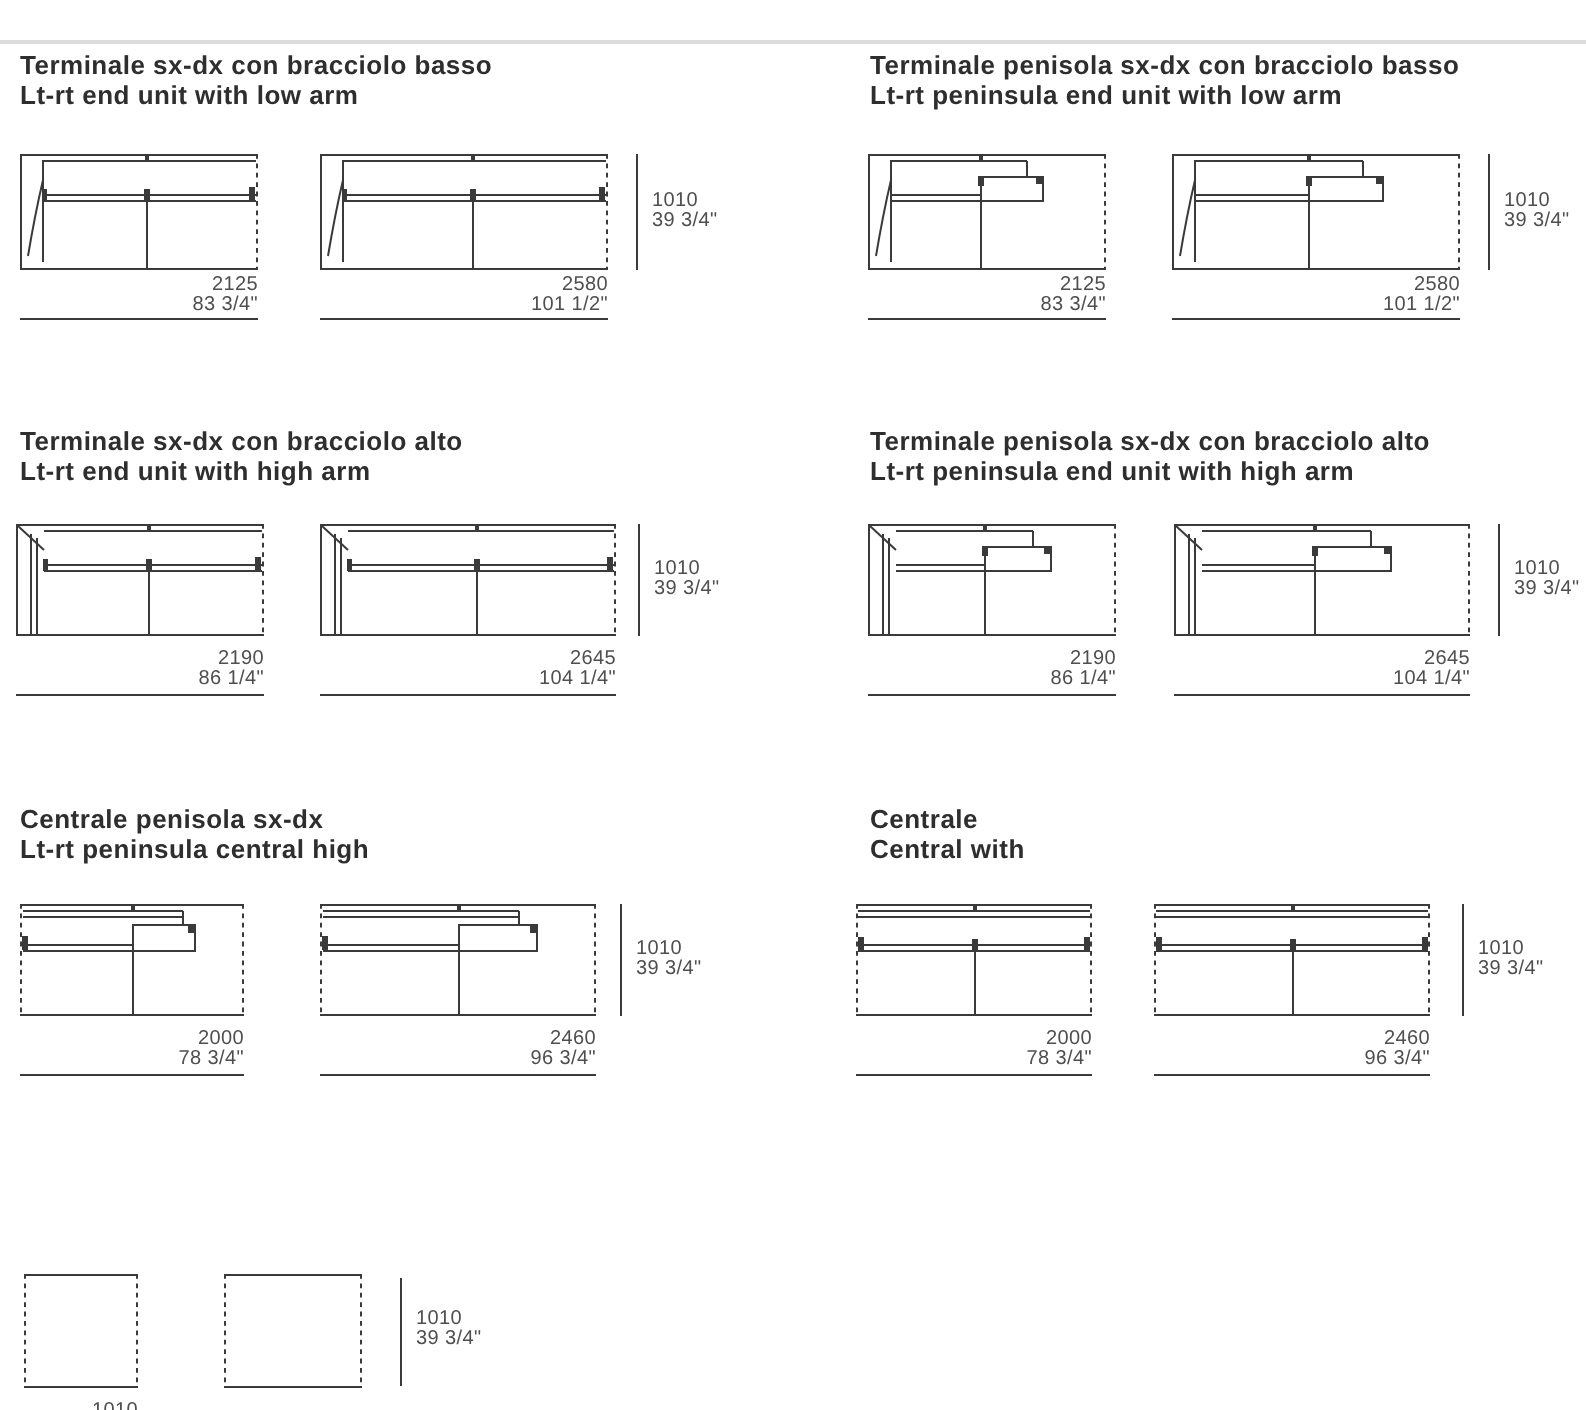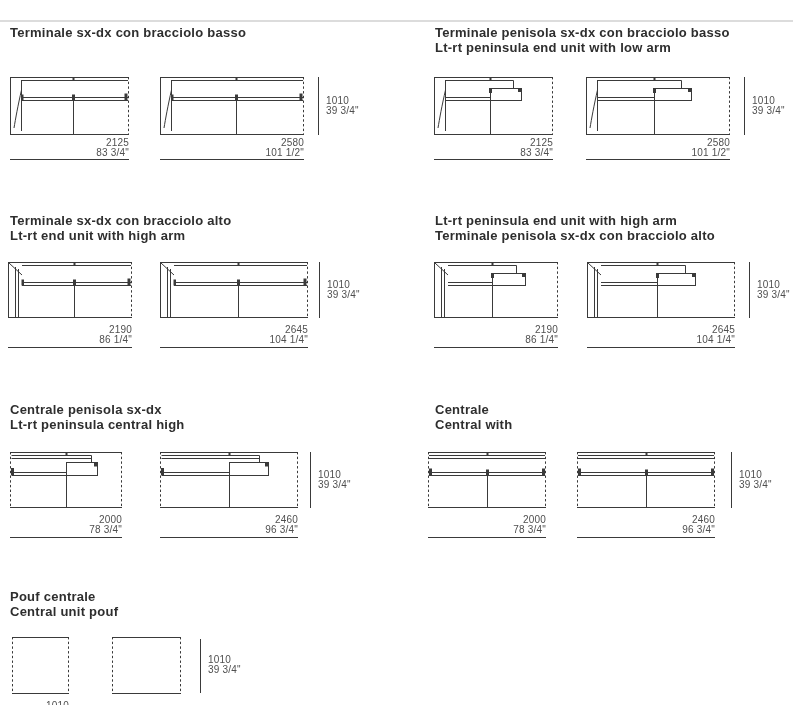--- a/index.html
+++ b/index.html
@@ -14,20 +14,21 @@
   .vlab{position:absolute;font-size:10px;line-height:9.5px;color:#4f4f4f;white-space:nowrap;letter-spacing:.2px;}
 </style>
 </head>
 <body>
 
 <div class="page">
   <div class="top-rule"></div>
 
   <div class="title" style="left:10px;top:6px">
     <div>Terminale sx-dx con bracciolo basso</div>
+    <div>Lt-rt end unit with low arm</div>
   </div>
   <svg class="draw" width="119" height="58" style="left:10px;top:57px" viewBox="0 0 119 58">
       <line x1="0" y1="0.5" x2="119" y2="0.5" stroke="#3a3a3a" stroke-width="1"></line>
       <line x1="0" y1="57.5" x2="119" y2="57.5" stroke="#3a3a3a" stroke-width="1"></line>
       <line x1="0.5" y1="0" x2="0.5" y2="58" stroke="#3a3a3a" stroke-width="1"></line>
       <line x1="118.5" y1="0" x2="118.5" y2="58" stroke="#3a3a3a" stroke-width="1" stroke-dasharray="2.4,2.3"></line>
       <line x1="11.5" y1="3" x2="11.5" y2="54" stroke="#3a3a3a" stroke-width="1"></line>
       <path d="M11.5,13 C8,28 5.5,42 4,51" fill="none" stroke="#3a3a3a" stroke-width="1"></path>
       <line x1="11.5" y1="3.5" x2="118" y2="3.5" stroke="#3a3a3a" stroke-width="1"></line>
       <line x1="11.5" y1="20.5" x2="118" y2="20.5" stroke="#3a3a3a" stroke-width="1"></line>
@@ -176,22 +177,22 @@
     <div>104 1/4"</div>
   </div>
   <div class="wline" style="left:160px;top:327px;width:148px"></div>
   <div class="vline" style="left:319px;top:242px;height:56px"></div>
   <div class="vlab" style="left:327px;top:260px">
     <div>1010</div>
     <div>39 3/4"</div>
   </div>
 
   <div class="title" style="left:435px;top:194px">
+    <div>Terminale penisola sx-dx con bracciolo alto</div>
     <div>Lt-rt peninsula end unit with high arm</div>
-    <div>Terminale penisola sx-dx con bracciolo alto</div>
   </div>
   <svg class="draw" width="124" height="56" style="left:434px;top:242px" viewBox="0 0 124 56">
       <line x1="0" y1="0.5" x2="124" y2="0.5" stroke="#3a3a3a" stroke-width="1"></line>
       <line x1="0" y1="55.5" x2="124" y2="55.5" stroke="#3a3a3a" stroke-width="1"></line>
       <line x1="0.5" y1="0" x2="0.5" y2="56" stroke="#3a3a3a" stroke-width="1"></line>
       <line x1="123.5" y1="0" x2="123.5" y2="56" stroke="#3a3a3a" stroke-width="1" stroke-dasharray="2.4,2.3"></line>
       <line x1="7.5" y1="5" x2="7.5" y2="55" stroke="#3a3a3a" stroke-width="1"></line>
       <line x1="10.5" y1="7" x2="10.5" y2="55" stroke="#3a3a3a" stroke-width="1"></line>
       <line x1="1" y1="1" x2="14" y2="13" stroke="#3a3a3a" stroke-width="1"></line>
       <line x1="14" y1="3.5" x2="82.5" y2="3.5" stroke="#3a3a3a" stroke-width="1"></line>
@@ -333,24 +334,20 @@
     <div>2460</div>
     <div>96 3/4"</div>
   </div>
   <div class="wline" style="left:577px;top:517px;width:138px"></div>
   <div class="vline" style="left:731px;top:432px;height:56px"></div>
   <div class="vlab" style="left:739px;top:450px">
     <div>1010</div>
     <div>39 3/4"</div>
   </div>
 
-  <div class="title" style="left:10px;top:570px">
-    <div>Pouf centrale</div>
-    <div>Central unit pouf</div>
-  </div>
   <svg class="draw" width="57" height="57" style="left:12px;top:617px" viewBox="0 0 57 57">
       <line x1="0" y1="0.5" x2="57" y2="0.5" stroke="#3a3a3a" stroke-width="1"></line>
       <line x1="0" y1="56.5" x2="57" y2="56.5" stroke="#3a3a3a" stroke-width="1"></line>
       <line x1="0.5" y1="0" x2="0.5" y2="57" stroke="#3a3a3a" stroke-width="1" stroke-dasharray="2.4,2.3"></line>
       <line x1="56.5" y1="0" x2="56.5" y2="57" stroke="#3a3a3a" stroke-width="1" stroke-dasharray="2.4,2.3"></line>
     </svg>
   <div class="wlab" style="left:12px;top:681px;width:57px">
     <div>1010</div>
     <div>39 3/4"</div>
   </div>

